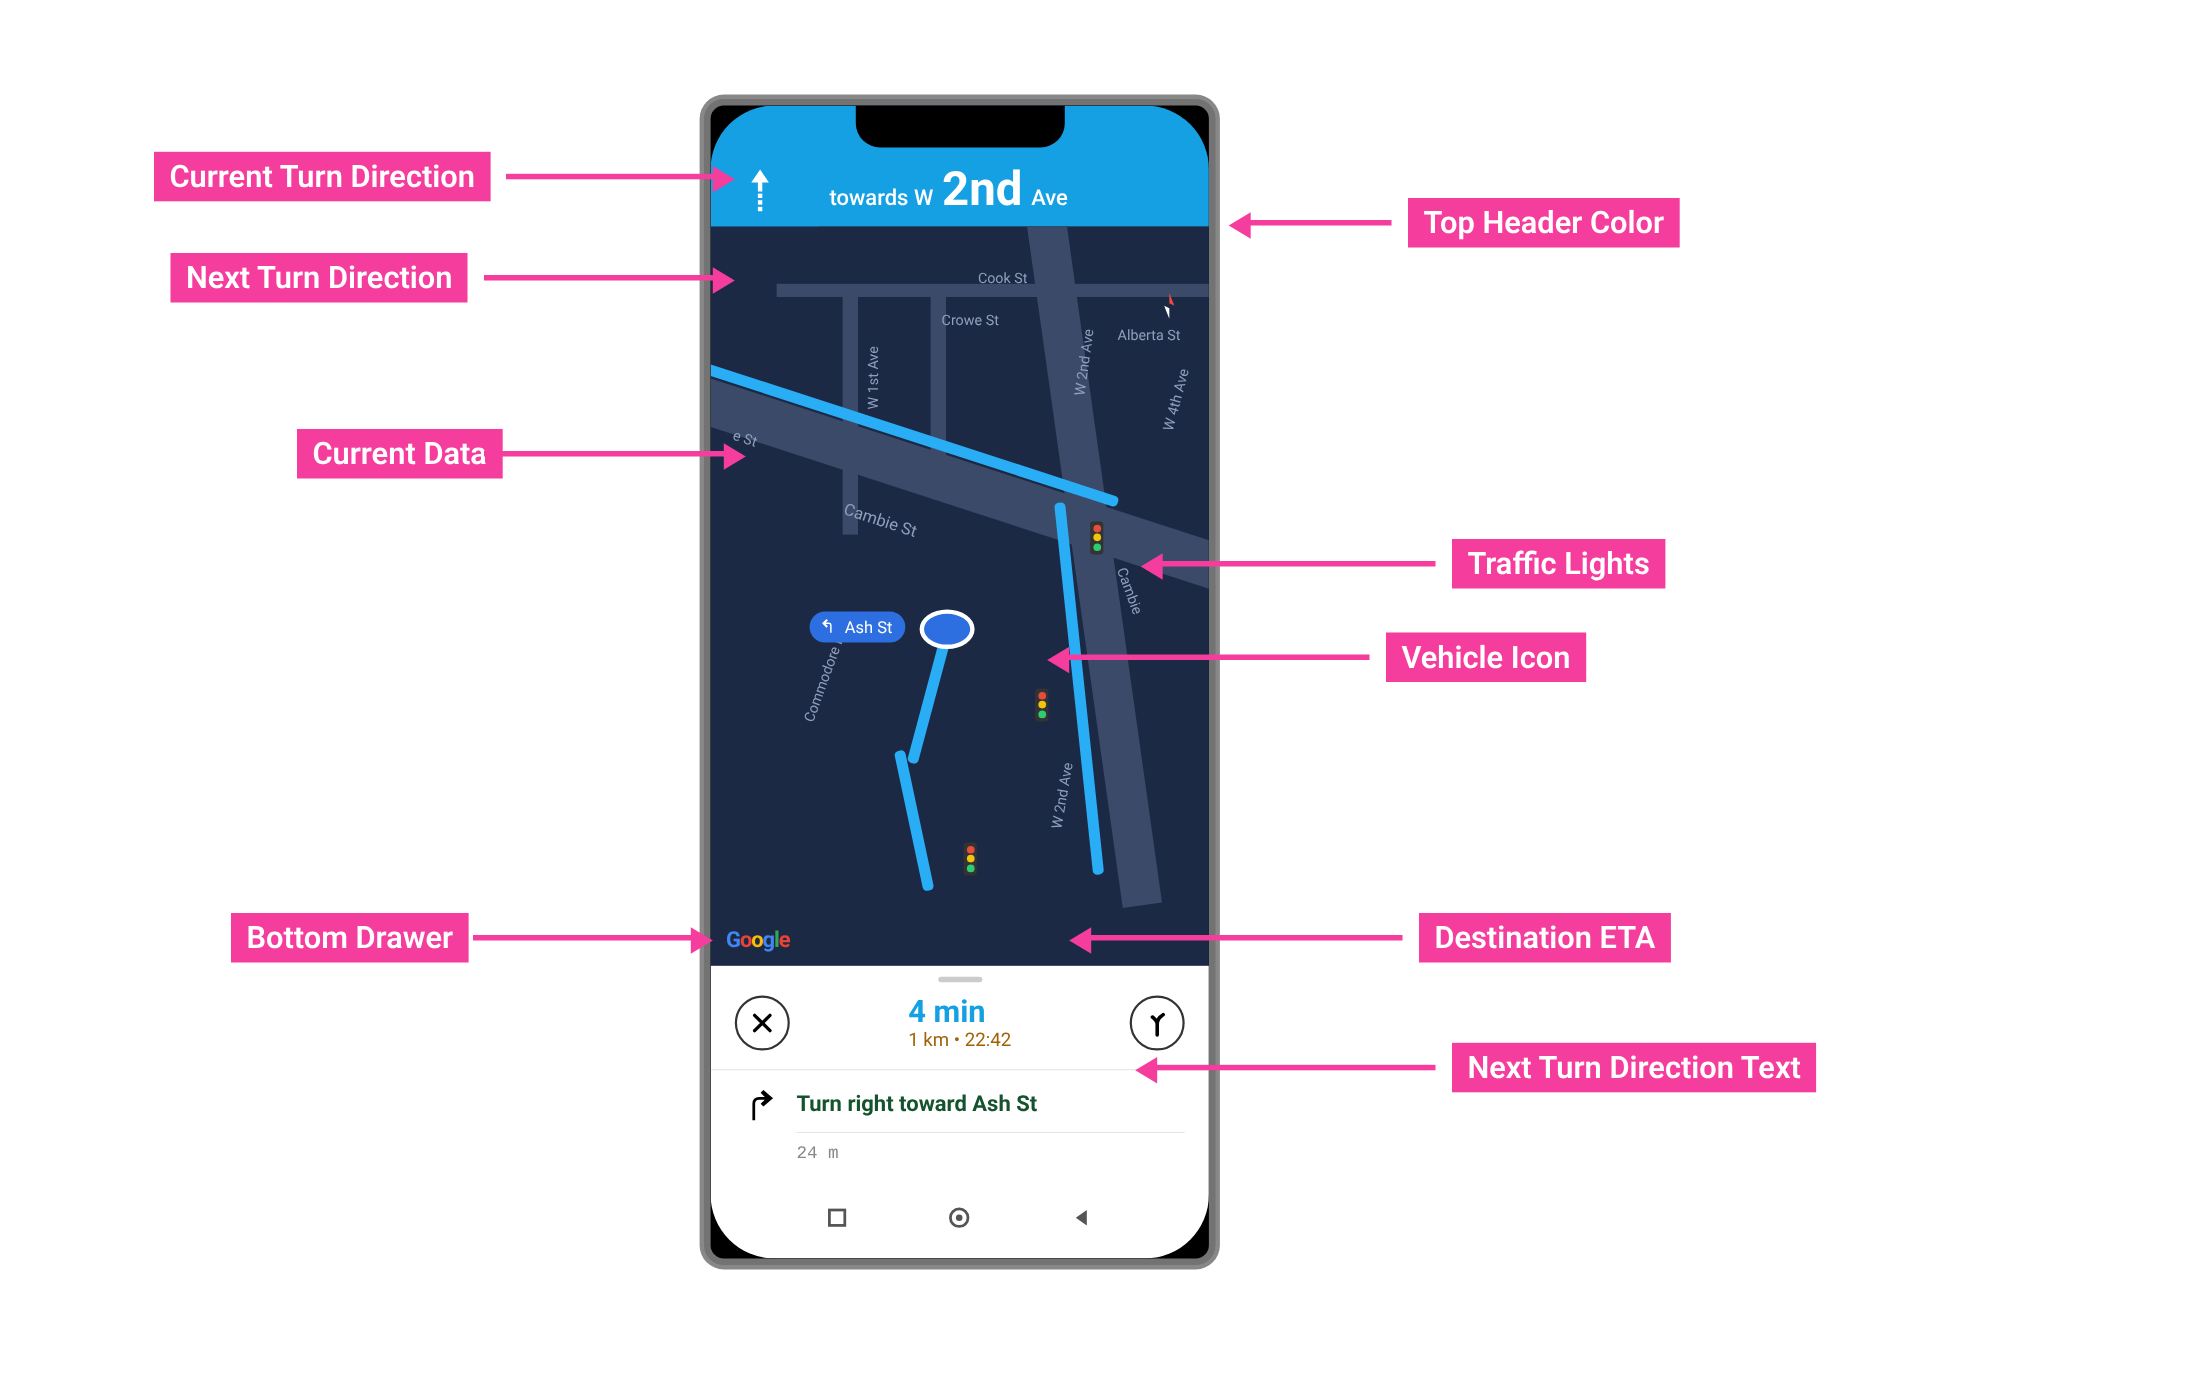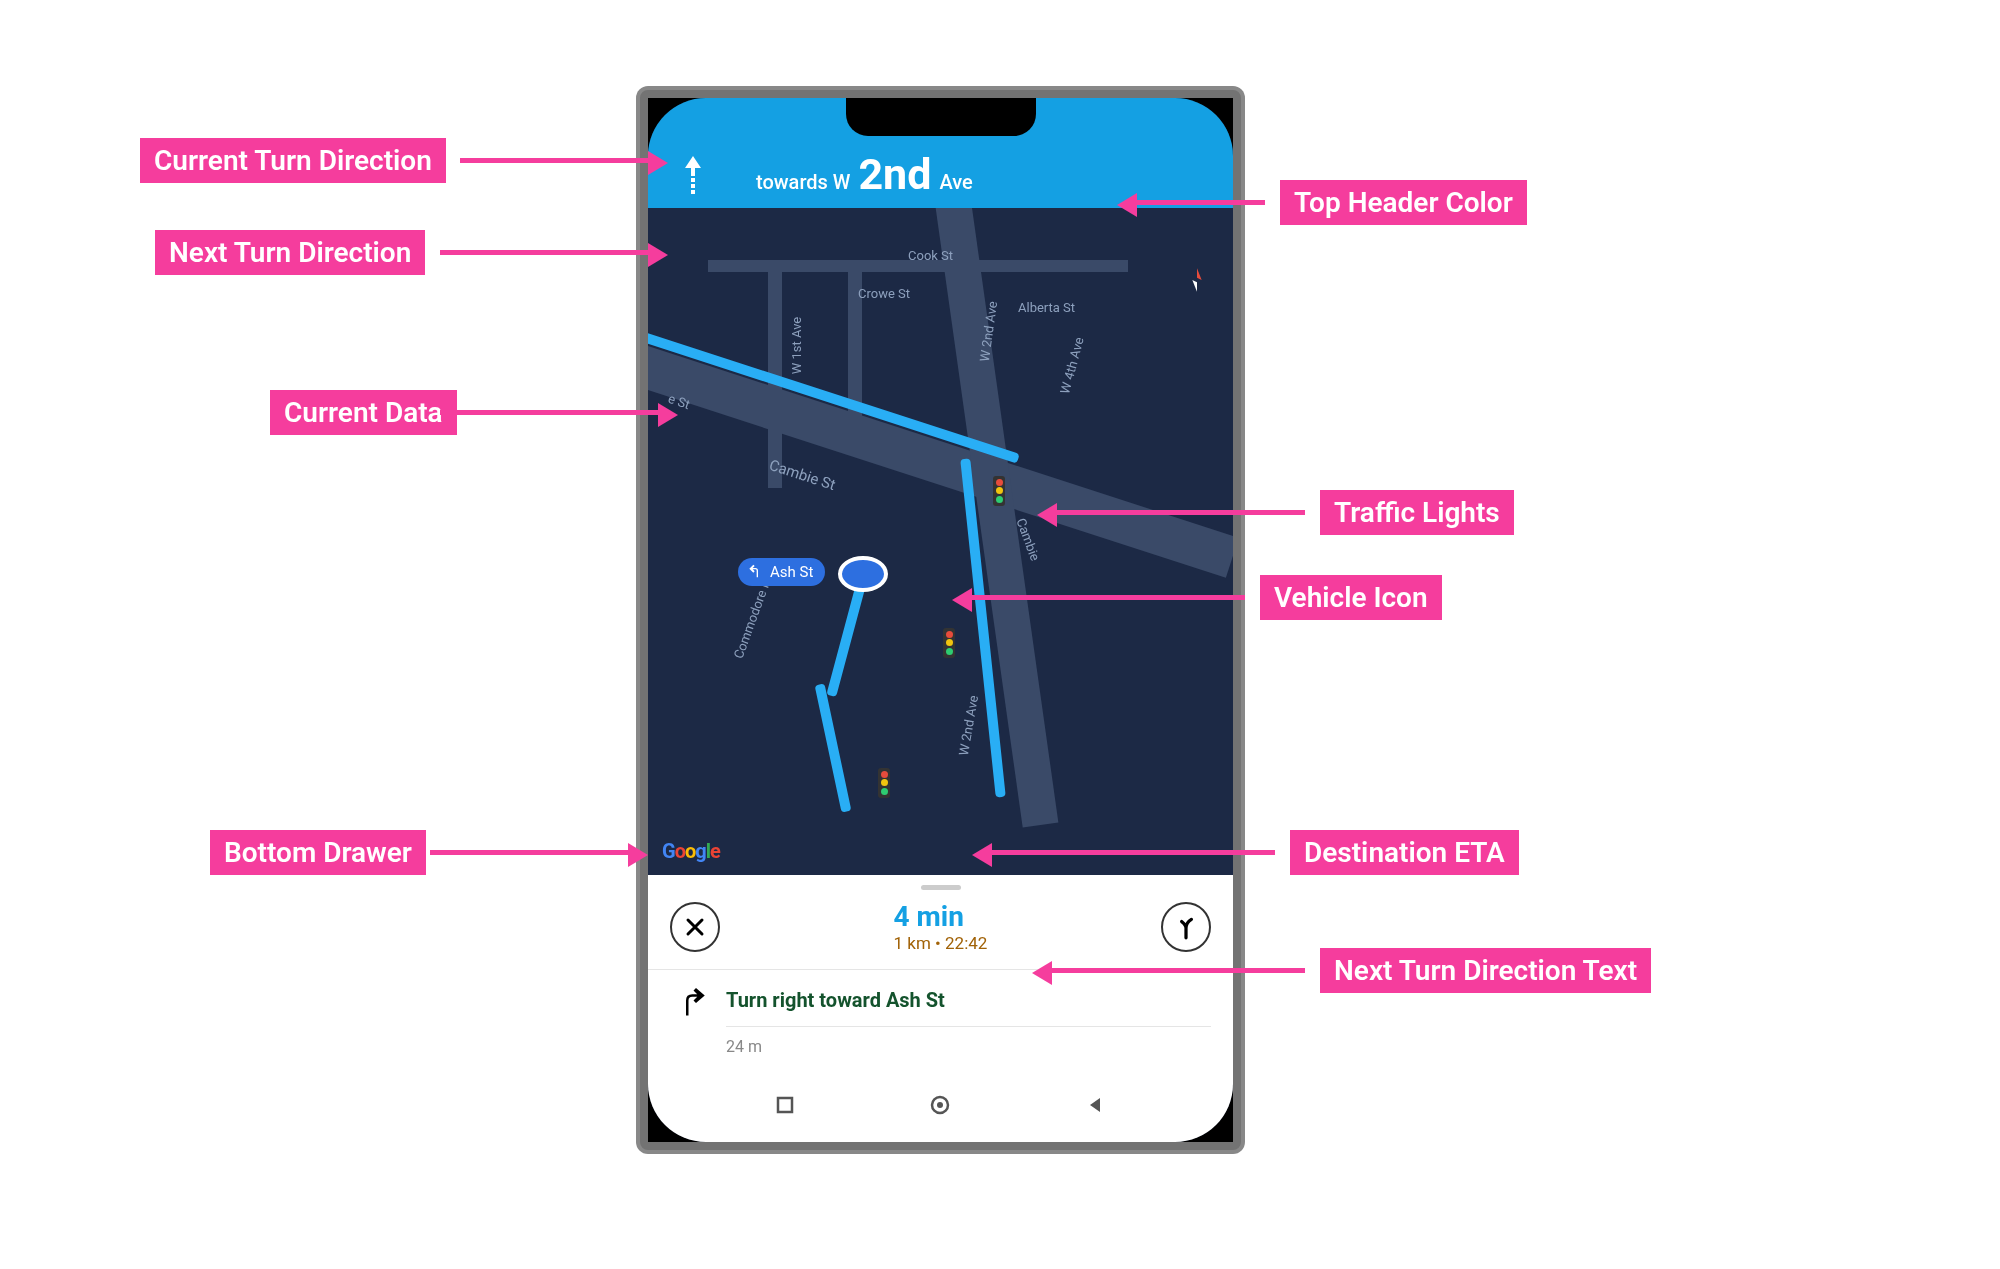--- a/index.html
+++ b/index.html
@@ -7,23 +7,23 @@
     font-family: -apple-system, BlinkMacSystemFont, "Segoe UI", Roboto, Helvetica, Arial, sans-serif;
     background: #fff;
     width: 2000px;
     height: 1269px;
     position: relative;
   }
   
   .phone {
     position: absolute;
     left: 640px; top: 90px;
-    width: 601px; height: 1060px;
-    border: 8px solid #737373;
-    border-radius: 8px;
+    width: 465px; height: 1060px;
+    border: 6px solid #737373;
+    border-radius: 18px;
     background: #000;
     overflow: hidden;
     box-shadow: 0 0 0 4px #888;
   }
   .notch {
     position: absolute;
     top: 0; left: 50%;
     transform: translateX(-50%);
     width: 190px; height: 38px;
     background: #000;
@@ -215,20 +215,21 @@
     font-size: 20px;
     font-weight: 700;
     color: #14532d;
     border-bottom: 1px solid #e5e5e5;
     padding-bottom: 14px;
   }
   .step-sub {
     color: #888;
     font-size: 16px;
     padding-top: 10px;
+    font-family: Liberation Mono, monospace;
   }
   .android-nav {
     display: flex;
     justify-content: space-around;
     align-items: center;
     padding: 14px 60px 22px 60px;
   }
   .android-nav div {
     color: #555;
   }
@@ -299,21 +300,21 @@
       <div class="road" style="left:330px; top:-20px; width:36px; height:640px; transform:rotate(-8deg);"></div>
       <div class="road" style="left:120px; top:60px; width:14px; height:220px;"></div>
       <div class="road" style="left:200px; top:60px; width:14px; height:160px;"></div>
       <div class="road" style="left:60px; top:52px; width:420px; height:12px;"></div>
 
       <div class="route" style="left:-20px; top:184px; width:400px; height:10px; transform:rotate(18deg);"></div>
       <div class="route" style="left:330px; top:250px; width:10px; height:340px; transform:rotate(-6deg);"></div>
       <div class="route" style="left:195px; top:360px; width:10px; height:130px; transform:rotate(15deg);"></div>
       <div class="route" style="left:180px; top:475px; width:10px; height:130px; transform:rotate(-12deg);"></div>
 
-      <div class="road-label" style="left:260px; top:40px;">Cook St</div>
+      <div class="road-label" style="left:243px; top:40px;">Cook St</div>
       <div class="road-label" style="left:210px; top:78px;">Crowe St</div>
       <div class="road-label" style="left:370px; top:92px;">Alberta St</div>
       <div class="road-label" style="left:120px; top:130px; transform:rotate(-90deg);">W 1st Ave</div>
       <div class="road-label" style="left:310px; top:116px; transform:rotate(-82deg);">W 2nd Ave</div>
       <div class="road-label" style="left:395px; top:150px; transform:rotate(-75deg);">W 4th Ave</div>
       <div class="road-label" style="left:120px; top:258px; transform:rotate(18deg); font-size:15px;">Cambie St</div>
       <div class="road-label" style="left:358px; top:324px; transform:rotate(70deg);">Cambie</div>
       <div class="road-label" style="left:60px;  top:400px; transform:rotate(-70deg);">Commodore Rd</div>
       <div class="road-label" style="left:290px; top:510px; transform:rotate(-80deg);">W 2nd Ave</div>
       <div class="road-label" style="left:20px;  top:186px; transform:rotate(18deg);">e St</div>

